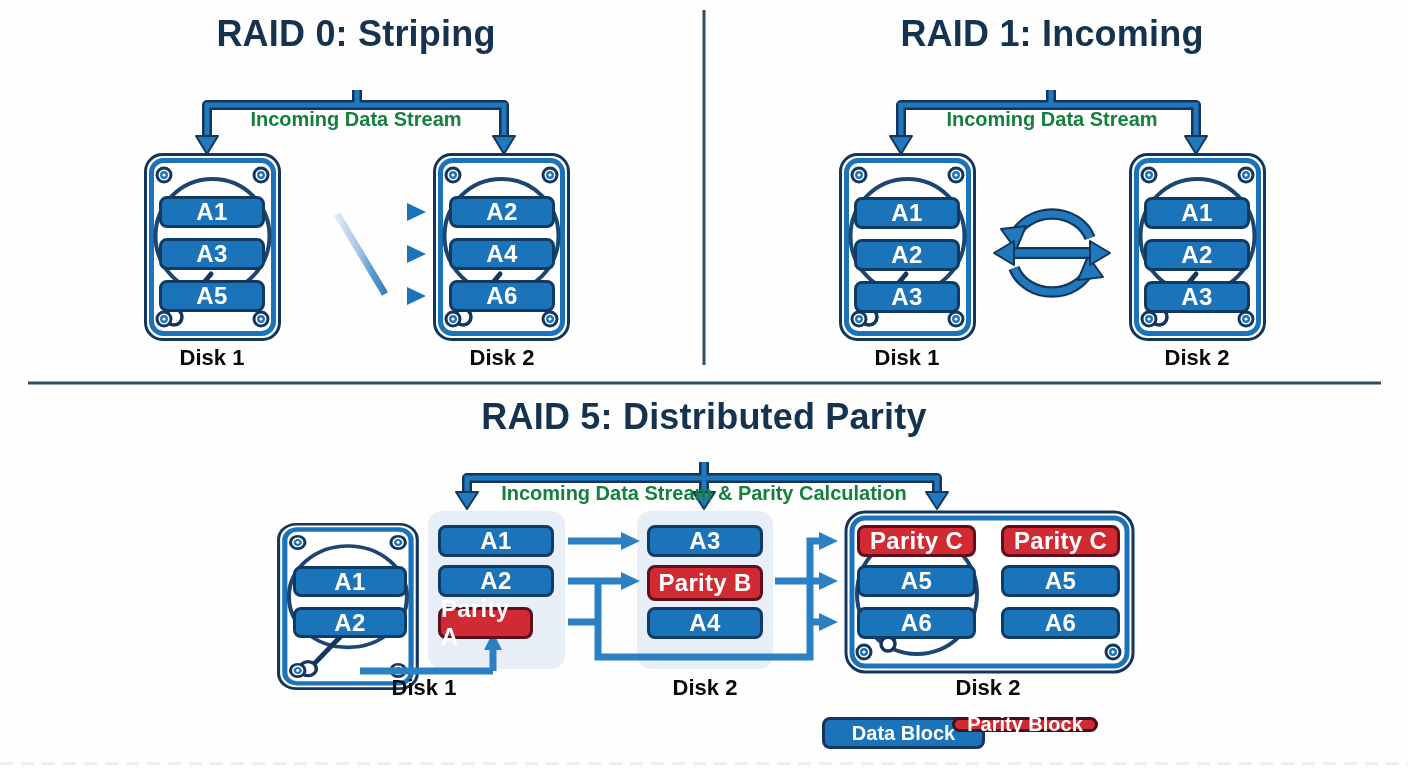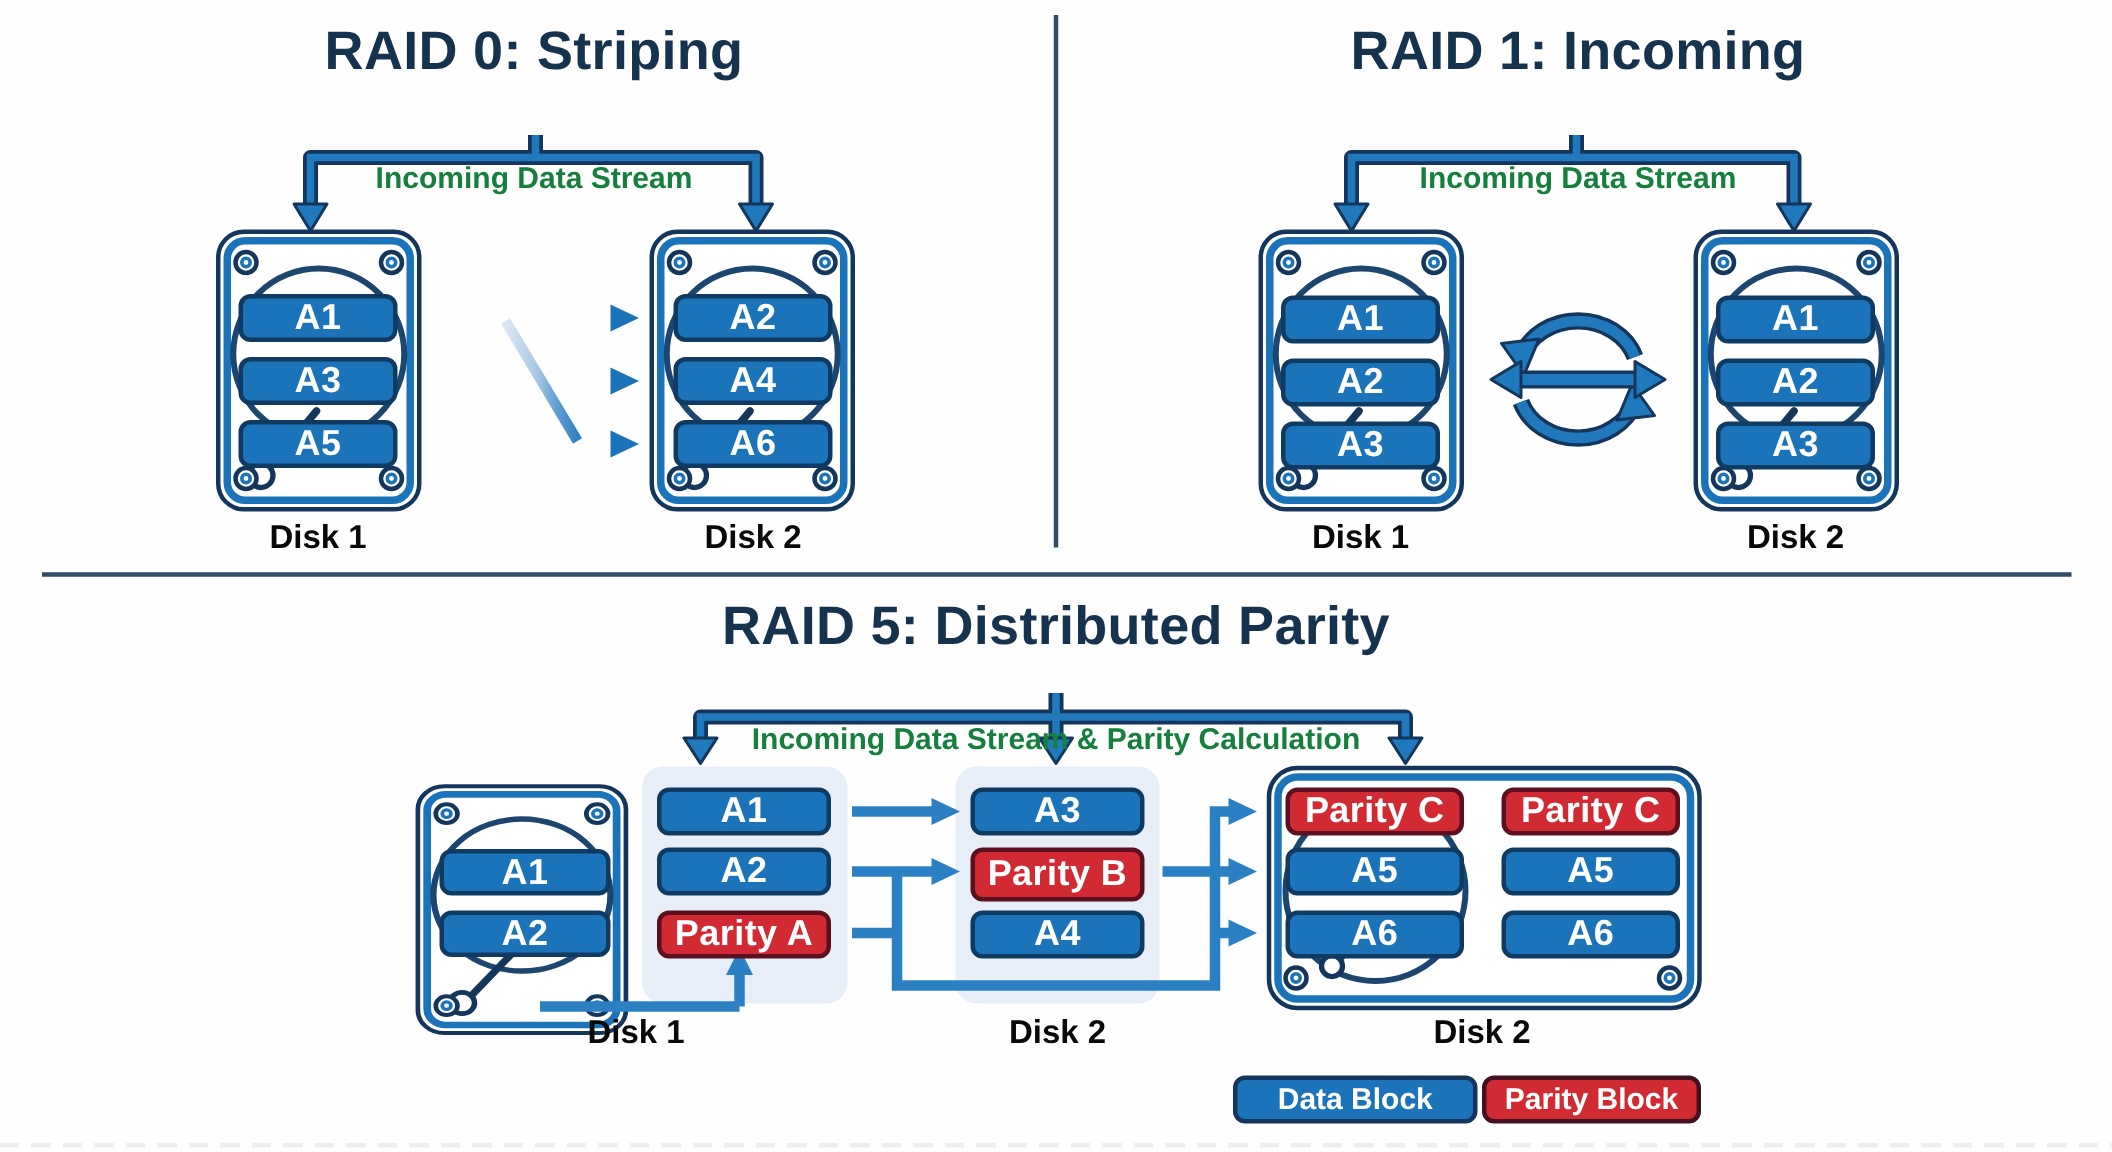--- a/index.html
+++ b/index.html
@@ -186,33 +186,33 @@
   <div class="disk-label" style="left:1197px;top:345px;">Disk 2</div>
 
   <div class="title" style="left:704px;top:396px;">RAID 5: Distributed Parity</div>
   <div class="subtitle" style="left:704px;top:437px;">Incoming Data Stream &amp; Parity Calculation</div>
 
   <div class="chip chip-data" style="left:293px;top:566px;width:114px;height:31px;">A1</div>
   <div class="chip chip-data" style="left:293px;top:607px;width:114px;height:31px;">A2</div>
 
   <div class="chip chip-data" style="left:438px;top:525px;width:116px;height:32px;">A1</div>
   <div class="chip chip-data" style="left:438px;top:565px;width:116px;height:32px;">A2</div>
-  <div class="chip chip-parity" style="left:438px;top:607px;width:116px;height:32px;">Parity A</div>
+  <div class="chip chip-parity" style="left:438px;top:607px;width:95px;height:32px;">Parity A</div>
 
   <div class="chip chip-data" style="left:647px;top:525px;width:116px;height:32px;">A3</div>
   <div class="chip chip-parity" style="left:647px;top:565px;width:116px;height:36px;">Parity B</div>
   <div class="chip chip-data" style="left:647px;top:607px;width:116px;height:32px;">A4</div>
 
   <div class="chip chip-parity" style="left:857px;top:525px;width:119px;height:32px;">Parity C</div>
   <div class="chip chip-data" style="left:857px;top:565px;width:119px;height:32px;">A5</div>
   <div class="chip chip-data" style="left:857px;top:607px;width:119px;height:32px;">A6</div>
   <div class="chip chip-parity" style="left:1001px;top:525px;width:119px;height:32px;">Parity C</div>
   <div class="chip chip-data" style="left:1001px;top:565px;width:119px;height:32px;">A5</div>
   <div class="chip chip-data" style="left:1001px;top:607px;width:119px;height:32px;">A6</div>
 
   <div class="disk-label" style="left:424px;top:675px;">Disk 1</div>
   <div class="disk-label" style="left:705px;top:675px;">Disk 2</div>
   <div class="disk-label" style="left:988px;top:675px;">Disk 2</div>
 
   <div class="legend-pill legend-data" style="left:822px;top:717px;width:163px;height:32px;">Data Block</div>
-  <div class="legend-pill legend-parity" style="left:988px;top:717px;width:146px;height:32px;">Parity Block</div>
+  <div class="legend-pill legend-parity" style="left:952px;top:717px;width:146px;height:15px;">Parity Block</div>
 
 </div>
 
 </body></html>

